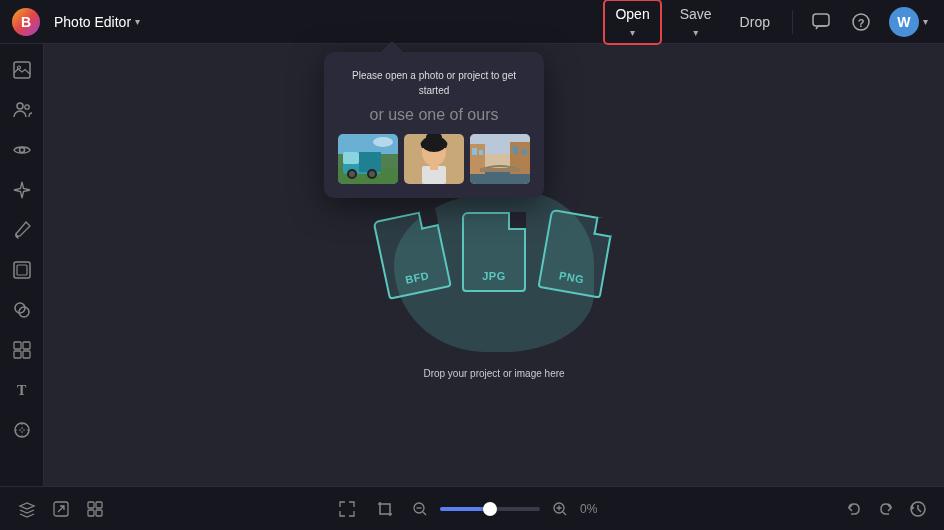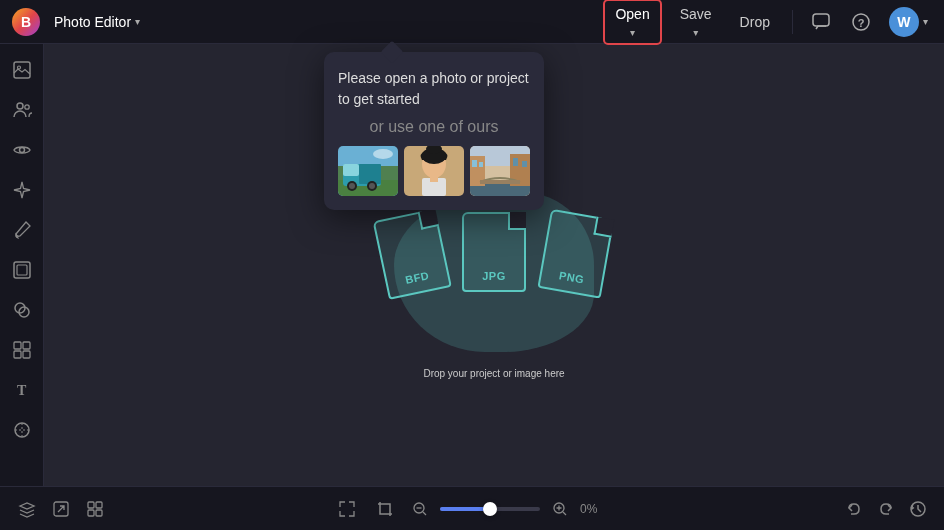--- a/index.html
+++ b/index.html
@@ -263,21 +263,22 @@
       position: absolute;
       top: -8px;
       left: 60px;
       width: 16px;
       height: 16px;
       background: #2a2a3a;
       transform: rotate(45deg);
       border-radius: 2px;
     }
     .popup-main-text {
-      font-size: 14px;
+      text-align: center;
+      font-size: 10px;
       color: #ddd;
       line-height: 1.5;
       margin-bottom: 8px;
     }
     .popup-sub-text {
       text-align: center;
       font-size: 16px;
       color: #888;
       margin-bottom: 10px;
     }

